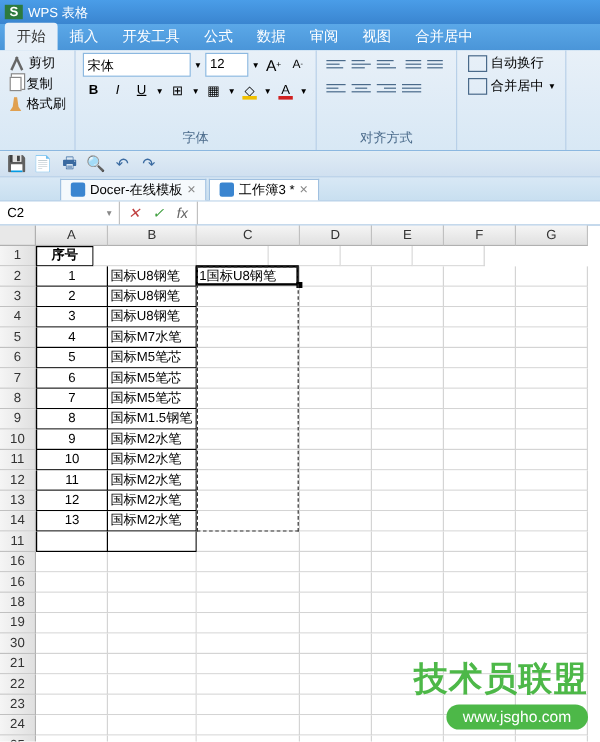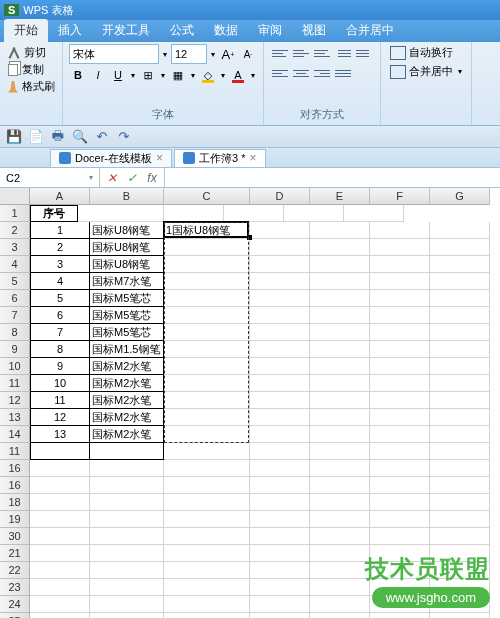--- a/index.html
+++ b/index.html
@@ -67,21 +67,21 @@
 .cell.hdr { font-weight: bold; justify-content: center; border-right: 1px solid #000; border-bottom: 1px solid #000; border-top: 1px solid #000; }
 .cell.hdr.first { border-left: 1px solid #000; }
 .cell.bordered { border-right: 1px solid #000; border-bottom: 1px solid #000; }
 .cell.bordered.first { border-left: 1px solid #000; }
 .cell.seq { justify-content: center; }
 .active-cell-border { position: absolute; border: 2px solid #000; pointer-events: none; }
 .fill-handle { position: absolute; width: 5px; height: 5px; background: #000; }
 .marquee { position: absolute; border: 1px dashed #333; pointer-events: none; }
 
 .watermark { position: absolute; right: 10px; bottom: 10px; text-align: right; }
-.wm-text { font-size: 24px; font-weight: bold; color: #4db848; letter-spacing: 1px; }
+.wm-text { font-size: 28px; font-weight: bold; color: #4db848; letter-spacing: 1px; }
 .wm-url { background: #4db848; color: #fff; padding: 3px 14px; border-radius: 12px; font-size: 13px; display: inline-block; margin-top: 2px; }
 .h17 { height: 17px; line-height: 17px; }
 </style>
 </head>
 <body>
 
 <div class="titlebar">
   <span class="logo">S</span>
   <span>WPS 表格</span>
 </div>

